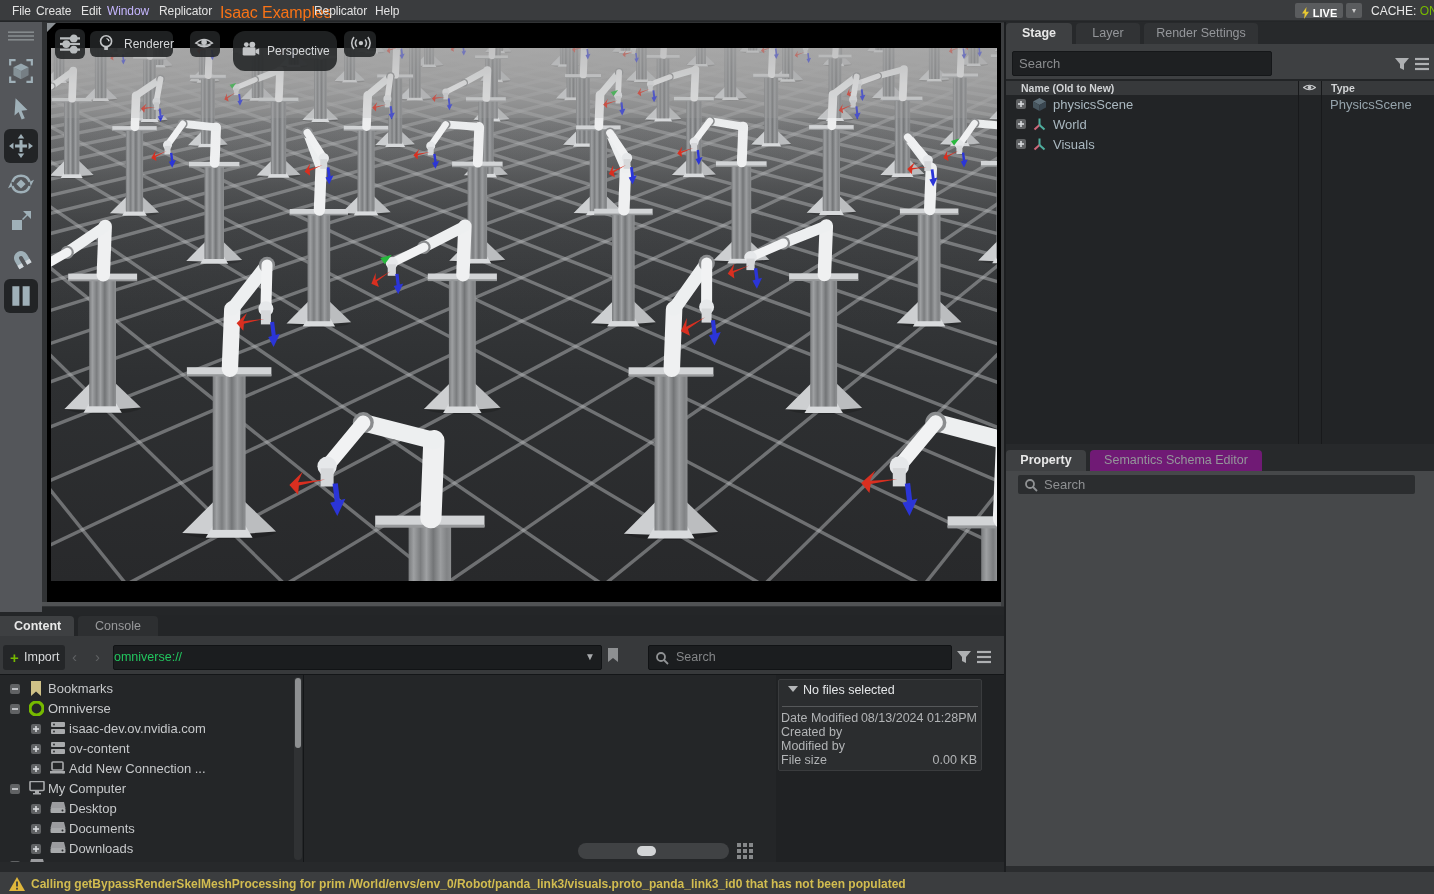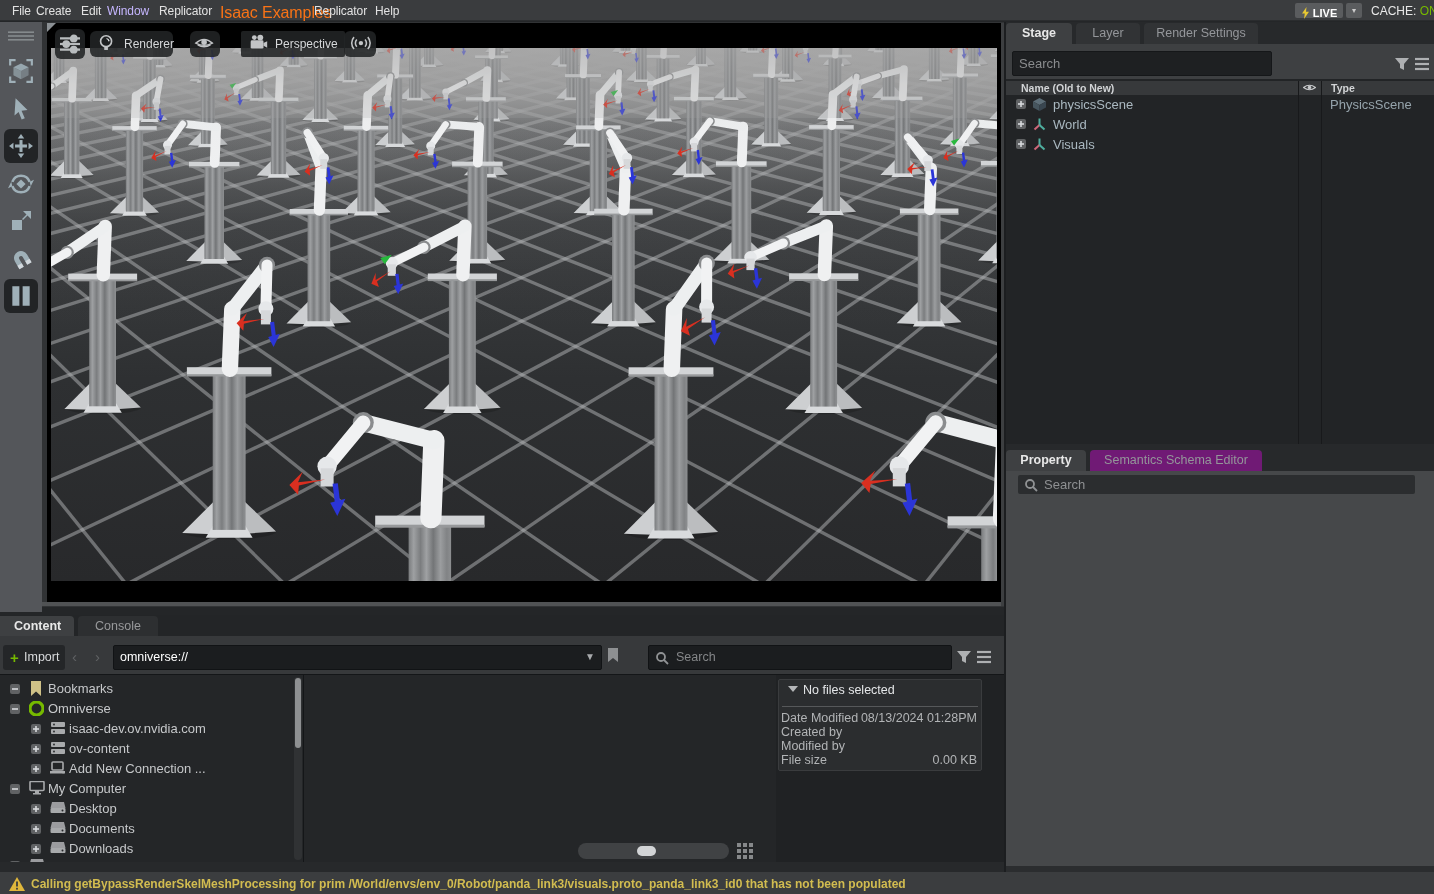--- a/index.html
+++ b/index.html
@@ -1799,21 +1799,21 @@
   </div>
 <div class="ab" style="left:190px;top:31px;width:30px;height:26px;background:rgba(34,36,38,0.88);border-radius:6px;display:flex;align-items:center;justify-content:center">
     <svg width="22" height="22" viewBox="0 0 24 24">
       <g transform="translate(1,3)">
         <path d="M1 8 Q10 0 19 8 Q10 13 1 8 Z" fill="none" stroke="#c2c4c6" stroke-width="1.6"></path>
         <circle cx="10" cy="7" r="3" fill="#c2c4c6"></circle>
         <path d="M3 10 Q10 14 17 10" stroke="#c2c4c6" stroke-width="1.4" fill="none"></path>
       </g>
     </svg>
   </div>
-<div class="ab" style="left:241px;top:31px;width:104px;height:26px;background:rgba(34,36,38,0.88);border-radius:2px;display:flex;align-items:center">
+<div class="ab" style="left:233px;top:31px;width:104px;height:40px;background:rgba(34,36,38,0.88);border-radius:12px;display:flex;align-items:center">
     <span style="margin-left:5px">
       <svg width="24" height="22" viewBox="0 0 24 24">
         <g fill="#c2c4c6">
           <circle cx="8" cy="5" r="2.6"></circle>
           <circle cx="14.5" cy="5" r="3.2"></circle>
           <rect x="4" y="8" width="14" height="9" rx="1.5"></rect>
           <path d="M18 11 L22 9 V16 L18 14 Z"></path>
         </g>
       </svg>
     </span>
@@ -1936,21 +1936,21 @@
 <div class="ab" style="left:0;top:615px;width:1004px;height:21px;background:#232527"></div>
 <div class="ab" style="left:0;top:616px;width:74px;height:20px;background:#3e4042;border-radius:0 4px 0 0;color:#e8e8e8;font-size:12.5px;font-weight:bold;line-height:20px;padding-left:14px">Content</div>
 <div class="ab" style="left:78px;top:616px;width:80px;height:20px;background:#2d2f31;border-radius:4px 4px 0 0;color:#98999b;font-size:12.5px;text-align:center;line-height:20px">Console</div>
 <div class="ab" style="left:0;top:636px;width:1004px;height:38px;background:#37393b"></div>
 <div class="ab" style="left:3px;top:645px;width:62px;height:25px;background:#242628;border-radius:3px;line-height:25px">
     <span style="color:#76b900;font-weight:bold;font-size:15px;position:absolute;left:7px;top:0">+</span>
     <span style="color:#d8dadc;font-size:12.5px;position:absolute;left:21px">Import</span>
   </div>
 <div class="ab" style="left:72px;top:645px;width:14px;height:25px;color:#606264;font-size:15px;line-height:24px">‹</div>
 <div class="ab" style="left:95px;top:645px;width:14px;height:25px;color:#606264;font-size:15px;line-height:24px">›</div>
-<div class="ab" style="left:113px;top:645px;width:489px;height:25px;background:#1b1d1f;border:1px solid #111315;border-radius:2px;color:#ffffff;font-size:12.5px;line-height:23px;padding-left:6px">omniverse://</div>
+<div class="ab" style="left:113px;top:645px;width:489px;height:25px;background:#1b1d1f;border:1px solid #111315;border-radius:2px;color:#22c55e;font-size:12.5px;line-height:23px;padding-left:0">omniverse://</div>
 <div class="ab" style="left:585px;top:651px;width:12px;height:12px;color:#a8aaac;font-size:10px">▼</div>
 <div class="ab" style="left:607px;top:648px;width:12px;height:15px">
     <svg width="12" height="15" viewBox="0 0 12 15">
       <path d="M1 0 H11 V14 L6 10 L1 14 Z" fill="#8e9092"></path>
     </svg>
   </div>
 <div class="ab" style="left:648px;top:645px;width:304px;height:25px;background:#1b1d1f;border:1px solid #111315;border-radius:2px">
     <span style="position:absolute;left:6px;top:5px">
       <svg width="14" height="14" viewBox="0 0 14 14">
         <circle cx="6" cy="6" r="4" fill="none" stroke="#909294" stroke-width="1.8"></circle>

